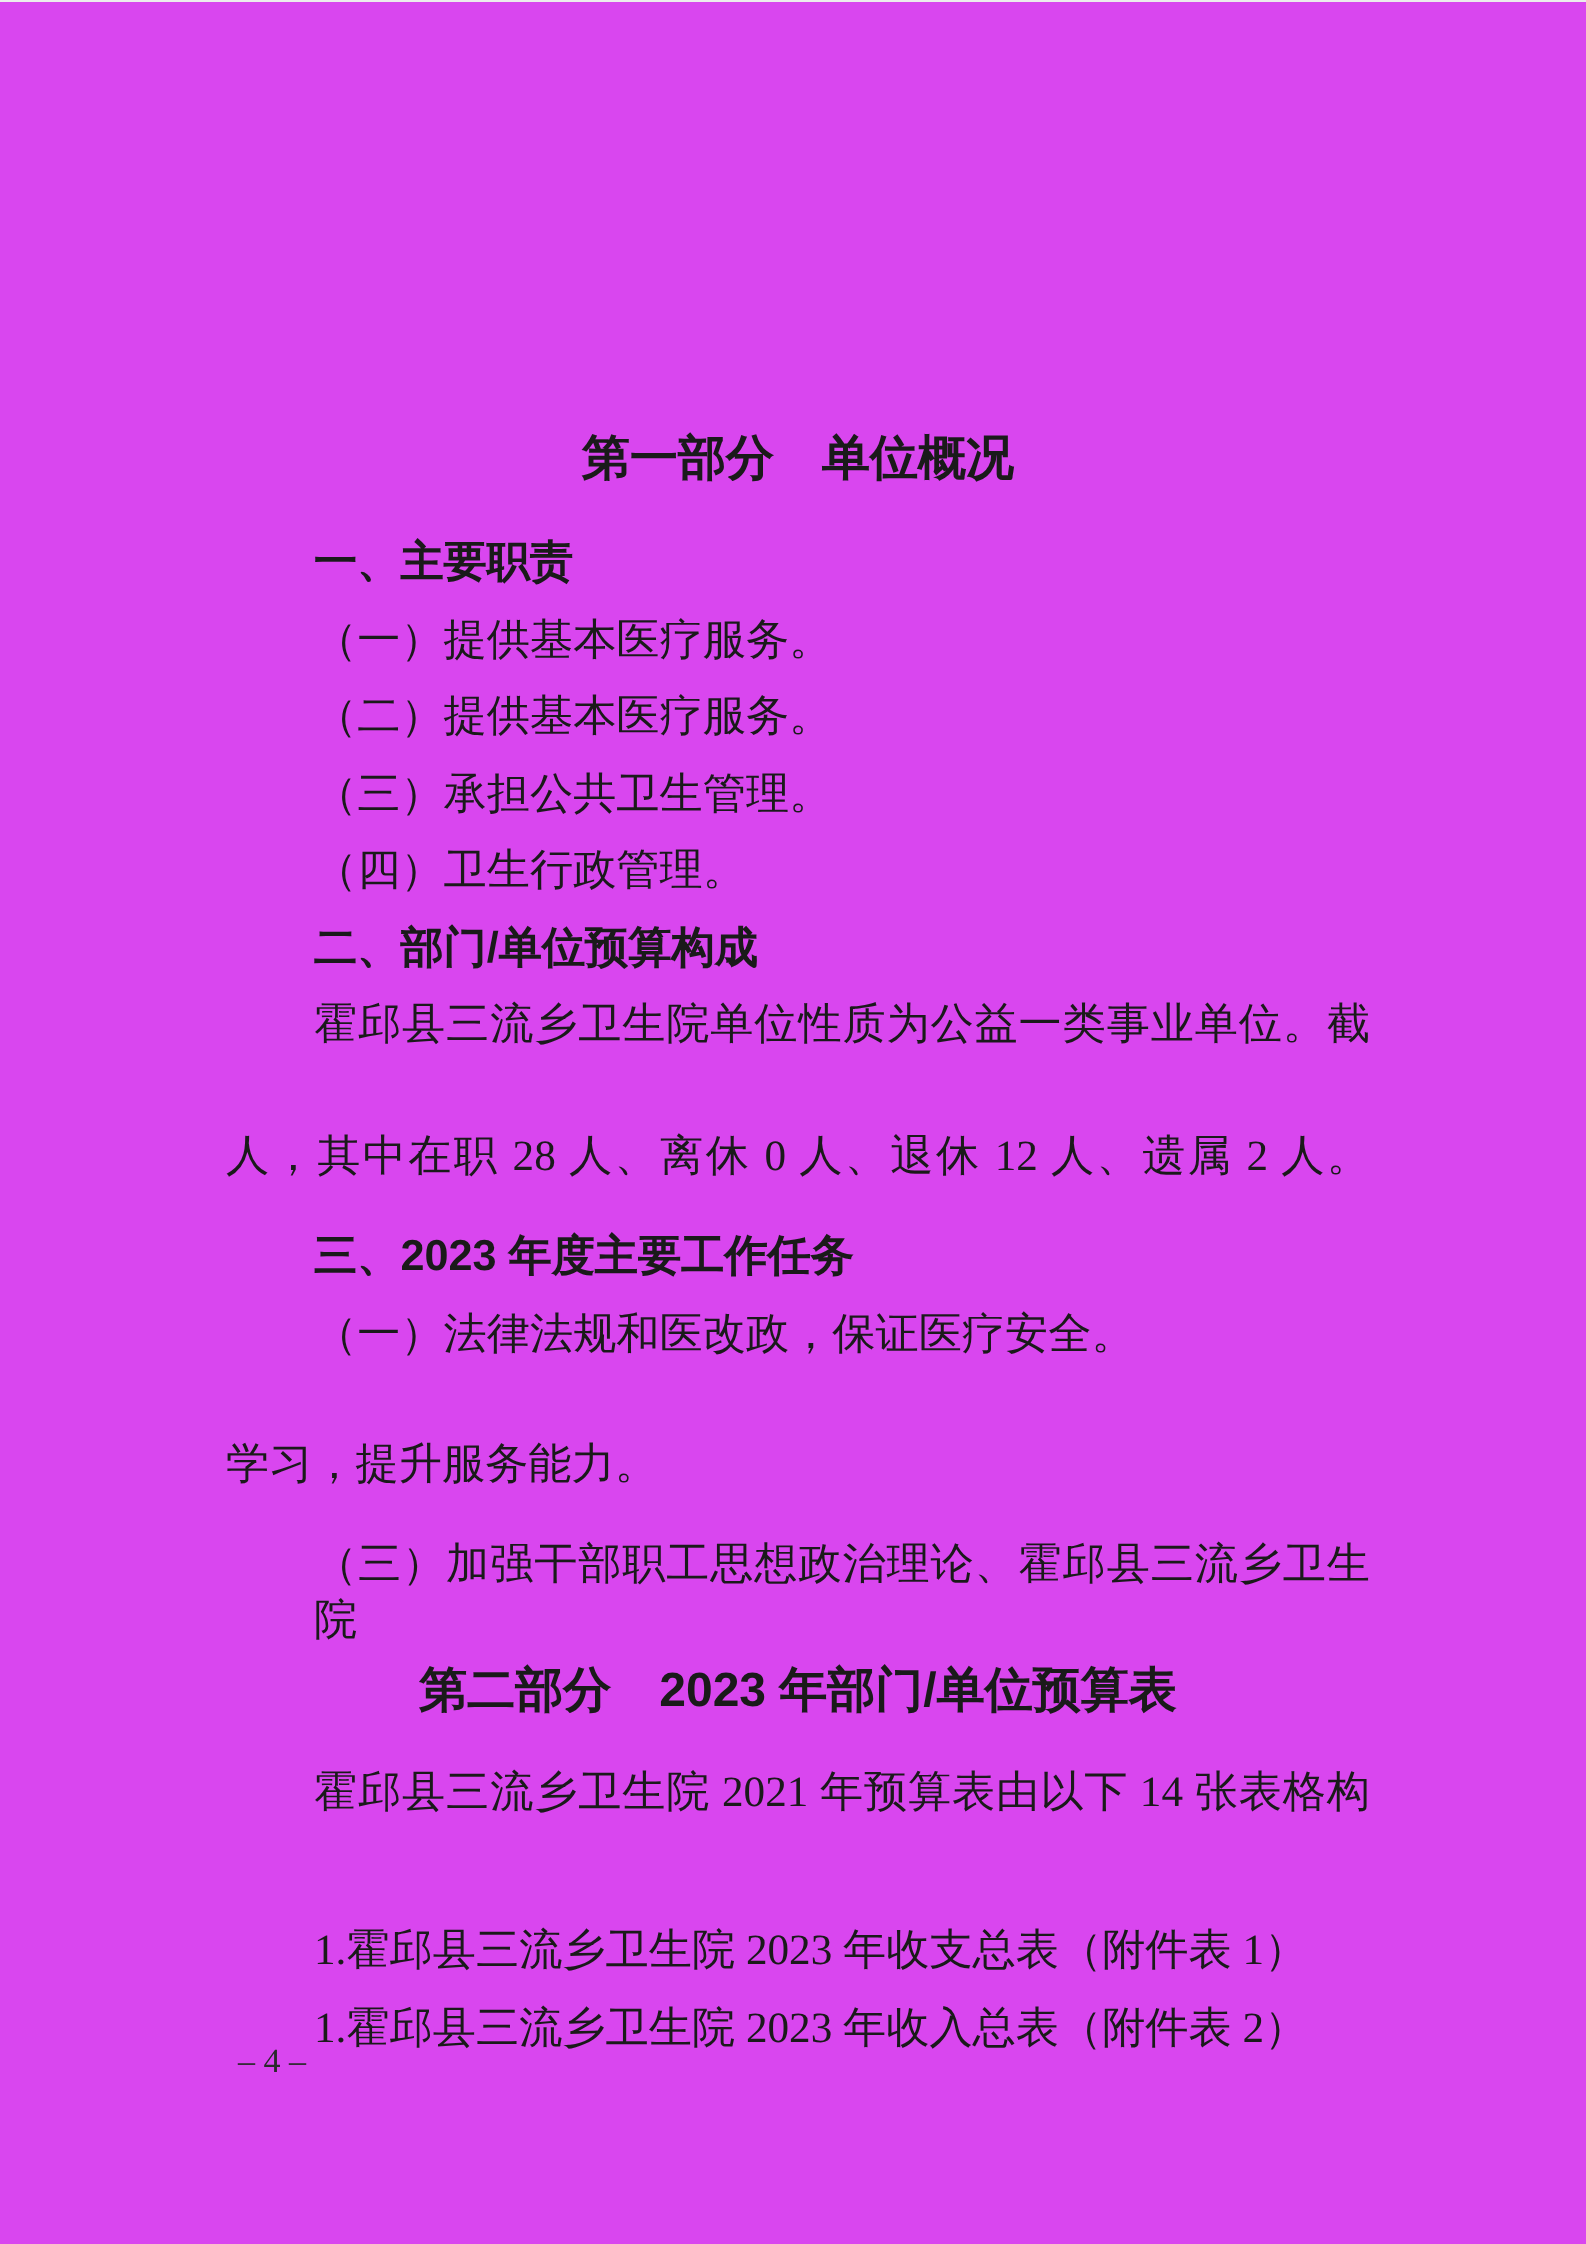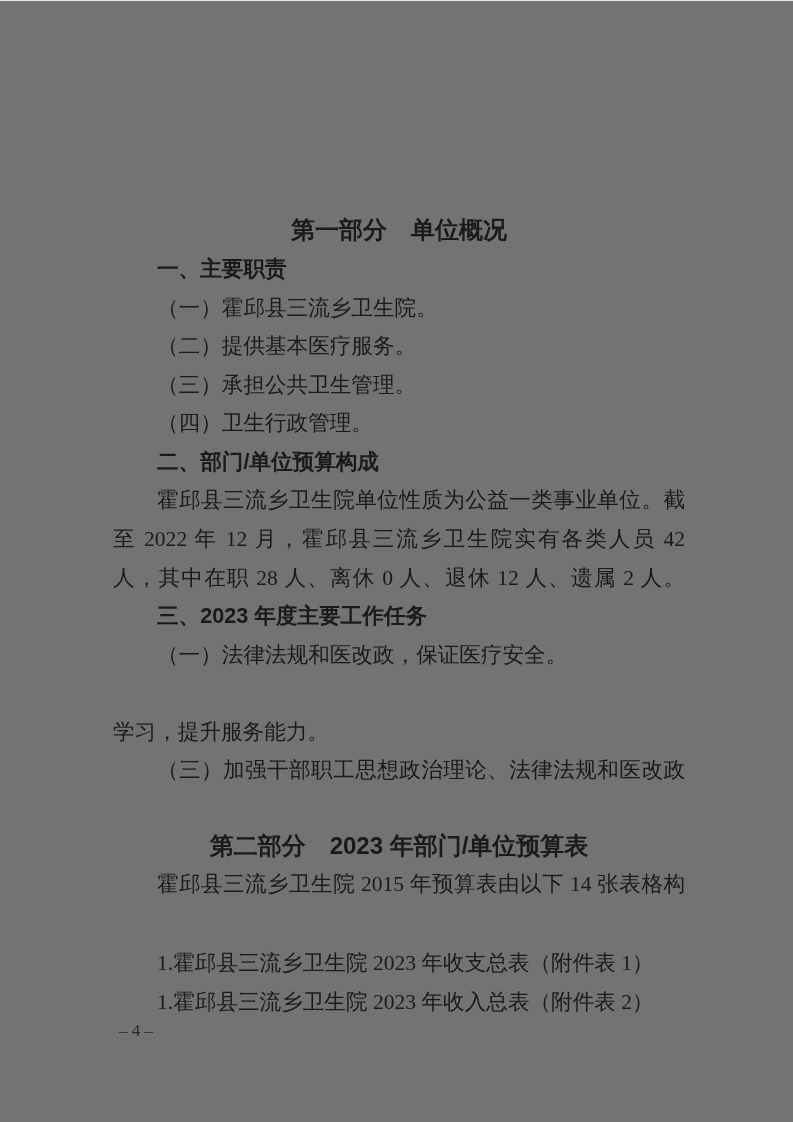--- a/index.html
+++ b/index.html
@@ -4,37 +4,38 @@
 <style>
   html, body {
     margin: 0;
     padding: 0;
     background: #ffffff;
   }
   .page {
     position: relative;
     width: 793px;
     height: 1122px;
-    background: #737373;
+    background: #d946ef;
     color: #1a1a1a;
     font-family: "Liberation Serif", "DejaVu Serif", serif;
     overflow: hidden;
     border-top: 1px solid #ececec;
   }
   .line {
     position: absolute;
     left: 113px;
     width: 572px;
     font-size: 21.6px;
     line-height: 28px;
     white-space: nowrap;
     box-sizing: border-box;
   }
   .indent {
     padding-left: 44px;
+    margin-top: 12px;
   }
   .heading {
     font-weight: bold;
     font-family: "Liberation Sans", "DejaVu Sans", sans-serif;
   }
   .part-title {
     font-weight: bold;
     font-family: "Liberation Sans", "DejaVu Sans", sans-serif;
     font-size: 24px;
     line-height: 34px;
@@ -57,49 +58,48 @@
 </style>
 </head>
 <body>
 
 <div class="page">
 
   <div class="line part-title" style="top:212px">第一部分　单位概况</div>
 
   <div class="line heading indent" style="top:254px">一、主要职责</div>
 
-  <div class="line indent" style="top:293px">（一）霍邱县三流乡卫生院。</div>
+  <div class="line indent" style="top:293px">（一）提供基本医疗服务。</div>
 
   <div class="line indent" style="top:331px">（二）提供基本医疗服务。</div>
 
   <div class="line indent" style="top:370px">（三）承担公共卫生管理。</div>
 
   <div class="line indent" style="top:408px">（四）卫生行政管理。</div>
 
   <div class="line heading indent" style="top:447px">二、部门/单位预算构成</div>
 
   <div class="line indent justify" style="top:485px">霍邱县三流乡卫生院单位性质为公益一类事业单位。截</div>
 
-  <div class="line justify" style="top:524px">至 2022 年 12 月，霍邱县三流乡卫生院实有各类人员 42</div>
 
   <div class="line justify" style="top:563px">人，其中在职 28 人、离休 0 人、退休 12 人、遗属 2 人。</div>
 
   <div class="line heading indent" style="top:601px">三、2023 年度主要工作任务</div>
 
   <div class="line indent" style="top:640px">（一）法律法规和医改政，保证医疗安全。</div>
 
 
   <div class="line" style="top:717px">学习，提升服务能力。</div>
 
-  <div class="line indent justify" style="top:755px">（三）加强干部职工思想政治理论、法律法规和医改政</div>
+  <div class="line indent justify" style="top:755px">（三）加强干部职工思想政治理论、霍邱县三流乡卫生院</div>
 
 
   <div class="line part-title" style="top:828px">第二部分　2023 年部门/单位预算表</div>
 
-  <div class="line indent justify" style="top:869px">霍邱县三流乡卫生院 2015 年预算表由以下 14 张表格构</div>
+  <div class="line indent justify" style="top:869px">霍邱县三流乡卫生院 2021 年预算表由以下 14 张表格构</div>
 
 
   <div class="line indent" style="top:948px">1.霍邱县三流乡卫生院 2023 年收支总表（附件表 1）</div>
 
   <div class="line indent" style="top:987px">1.霍邱县三流乡卫生院 2023 年收入总表（附件表 2）</div>
 
   <div class="footer">– 4 –</div>
 
 </div>
 

